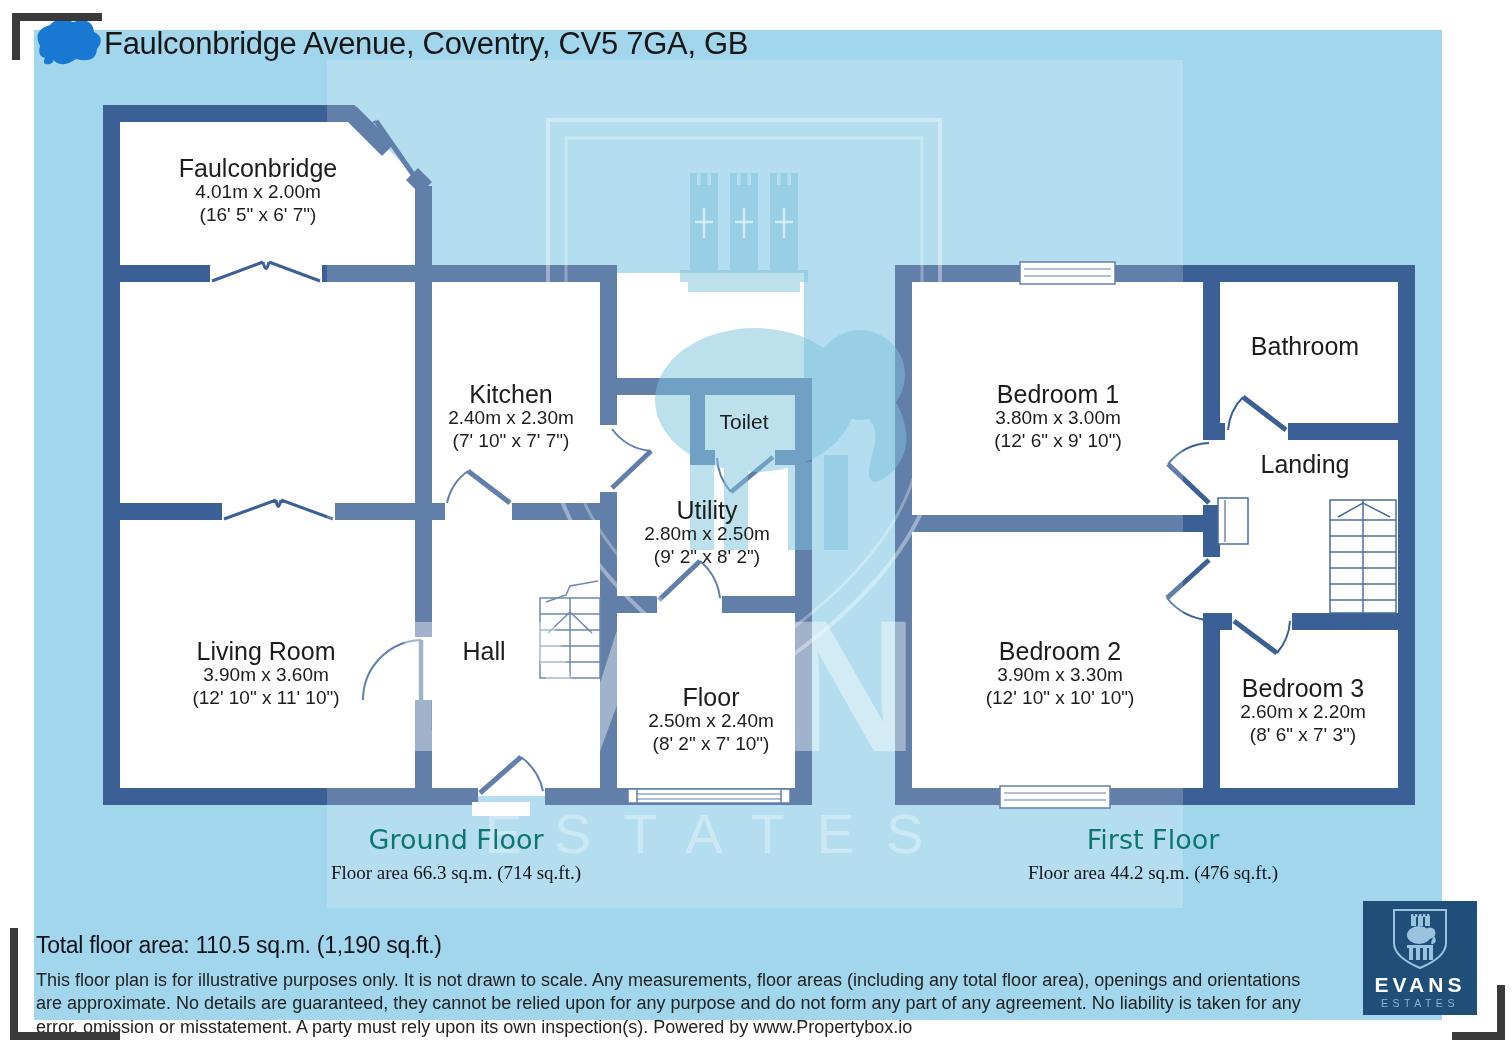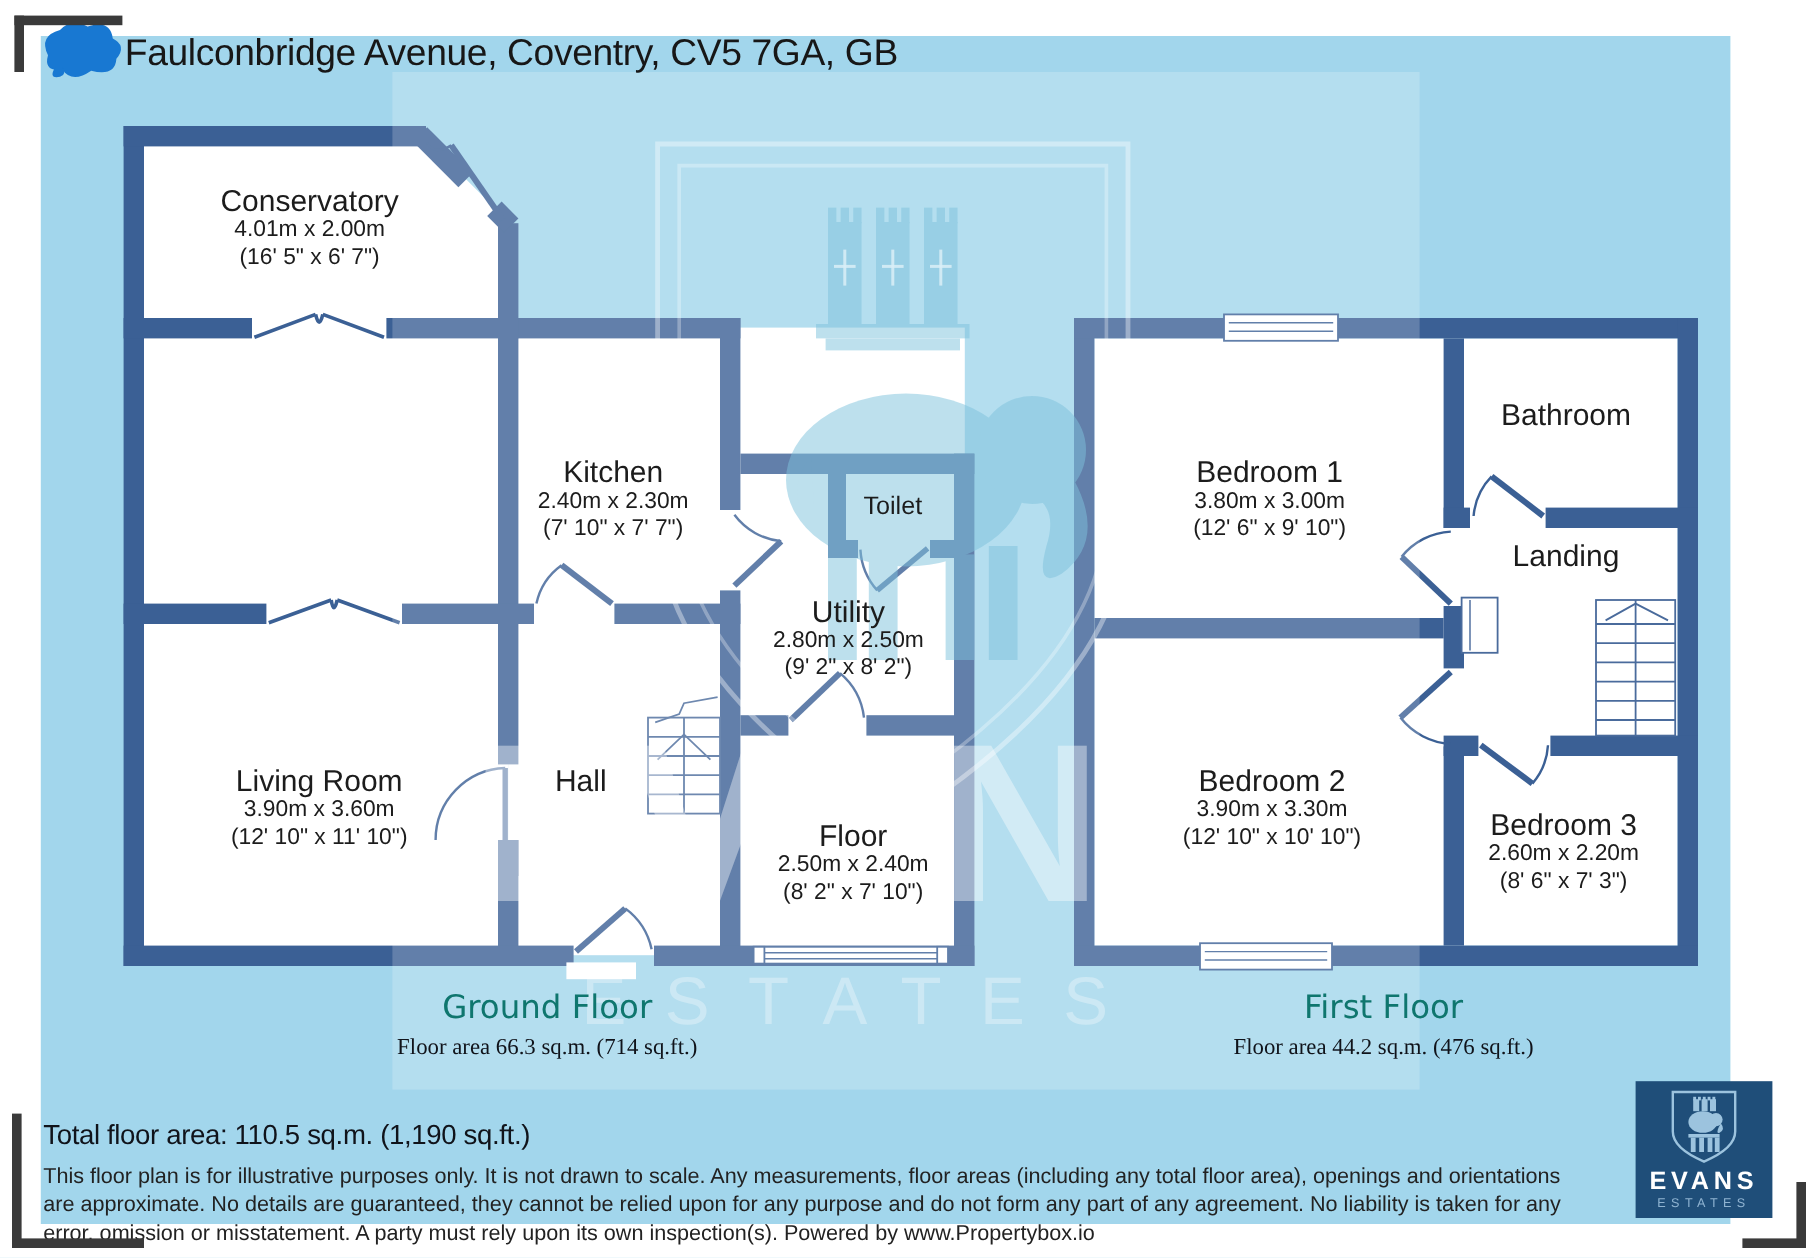--- a/index.html
+++ b/index.html
@@ -210,21 +210,21 @@
         <line x1="784" y1="208" x2="784" y2="238"></line>
           <line x1="775" y1="222" x2="793" y2="222"></line>
       </g>
     </g>
   </svg>
 
   <div id="wm-brand" class="abs wm-word">EVANS</div>
   <div id="wm-tagline" class="abs wm-word">ESTATES</div>
 
   <div class="abs room-label" style="left:258px;top:157px;">
-    <div class="room-name">Conservatory</div>
+    <div class="room-name">Faulconbridge</div>
     <div class="room-dims">4.01m x 2.00m</div>
     <div class="room-dims">(16' 5" x 6' 7")</div>
   </div>
   <div class="abs room-label" style="left:511px;top:383px;">
     <div class="room-name">Kitchen</div>
     <div class="room-dims">2.40m x 2.30m</div>
     <div class="room-dims">(7' 10" x 7' 7")</div>
   </div>
   <div class="abs room-label" style="left:744px;top:410px;">
     <div class="room-name" style="font-size:21px;">Toilet</div>

